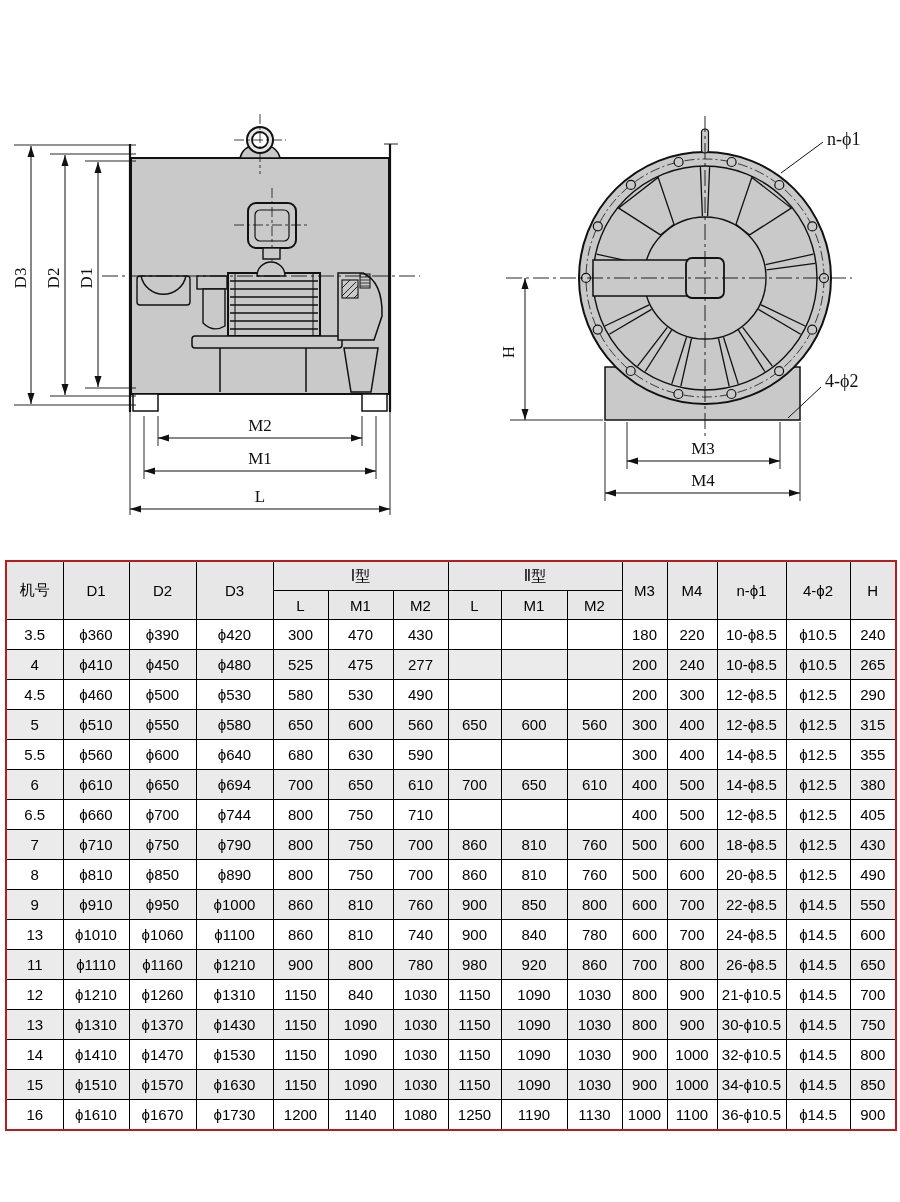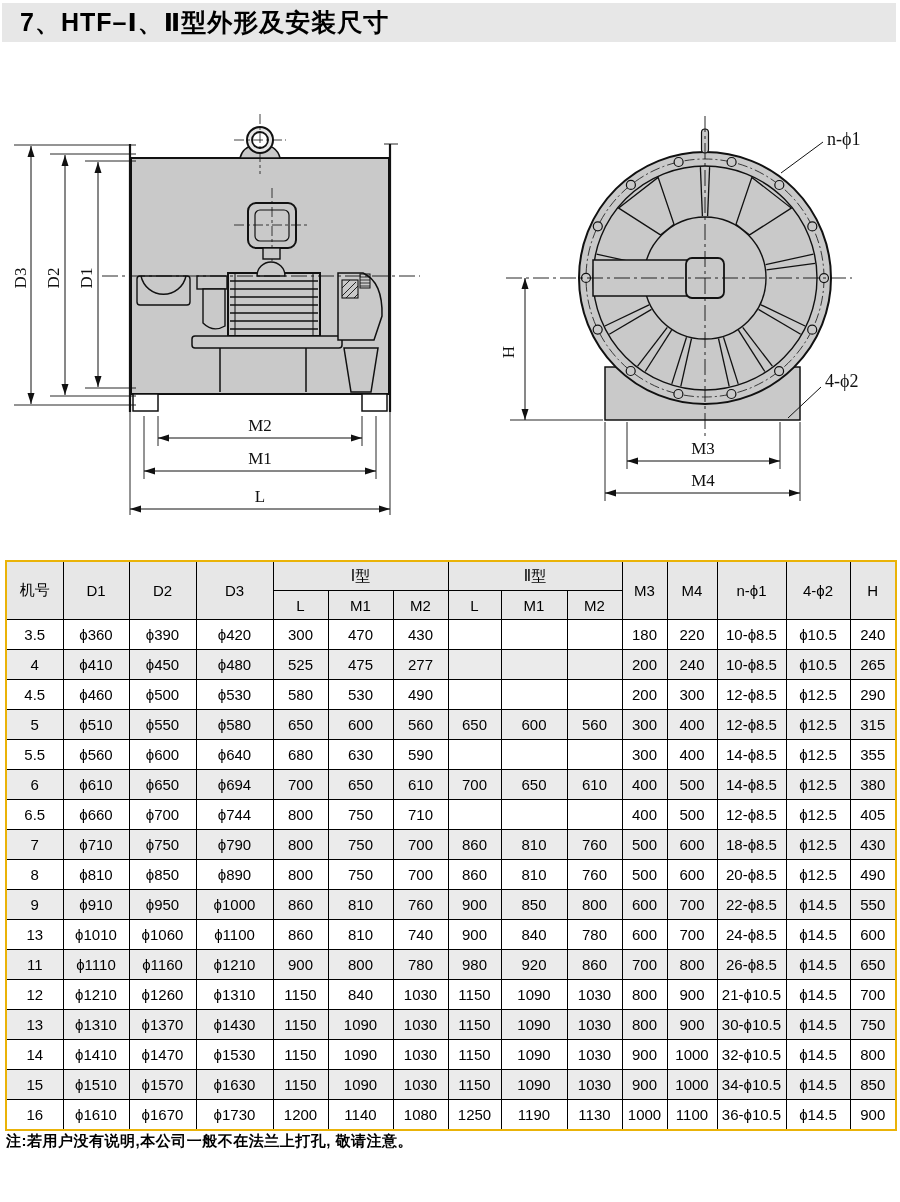--- a/index.html
+++ b/index.html
@@ -7,35 +7,32 @@
         font-family:"Liberation Sans","DejaVu Sans",sans-serif;color:#000;}
   .title-bar{position:absolute;left:2px;top:3px;width:894px;height:39px;background:#e7e7e7;
              display:flex;align-items:center;}
   .title-bar span{font-size:25px;font-weight:bold;padding-left:18px;letter-spacing:1px;}
   .drawing{position:absolute;top:100px;}
   #side-view{left:0;}
   #front-view{left:450px;}
   .dim-label{font-family:"Liberation Serif","DejaVu Serif",serif;font-size:17px;fill:#111;}
   .lead-label{font-family:"Liberation Serif","DejaVu Serif",serif;font-size:18px;fill:#111;}
   table.dim{position:absolute;left:5px;top:560px;width:890px;border-collapse:collapse;
-            table-layout:fixed;border:2px solid #eab308;}
+            table-layout:fixed;border:2px solid #b91c1c;}
   table.dim th,table.dim td{border:1px solid #000;text-align:center;vertical-align:middle;
             font-size:15px;font-weight:normal;padding:0;height:29px;overflow:hidden;white-space:nowrap;}
   table.dim thead th{background:#e7e7e7;height:28px;}
   table.dim tbody tr:nth-child(even){background:#ebebeb;}
   .note{position:absolute;left:6px;top:1132px;font-size:15px;font-weight:bold;letter-spacing:0.5px;}
 </style>
 </head>
 <body>
 
 <div class="page">
 
-  <div class="title-bar">
-    <span>7、HTF–Ⅰ、Ⅱ型外形及安装尺寸</span>
-  </div>
 
   <svg id="side-view" class="drawing" width="450" height="445" viewBox="0 0 450 445">
     <defs>
       <marker id="ahs" markerUnits="userSpaceOnUse" markerWidth="12" markerHeight="9" refX="11.5" refY="4" orient="auto-start-reverse">
         <path d="M0.5,0.5 L11.5,4 L0.5,7.5 Z" fill="#111"></path>
       </marker>
     </defs>
 
     <rect x="131" y="58" width="258" height="236" fill="#c9c9c9" stroke="#111" stroke-width="2"></rect>
 
@@ -513,14 +510,13 @@
           <td>1130</td>
           <td>1000</td>
           <td>1100</td>
           <td>36-ϕ10.5</td>
           <td>ϕ14.5</td>
           <td>900</td>
         </tr>
       </tbody>
   </table>
 
-  <div class="note">注:若用户没有说明,本公司一般不在法兰上打孔, 敬请注意。</div>
 </div>
 
 </body></html>

